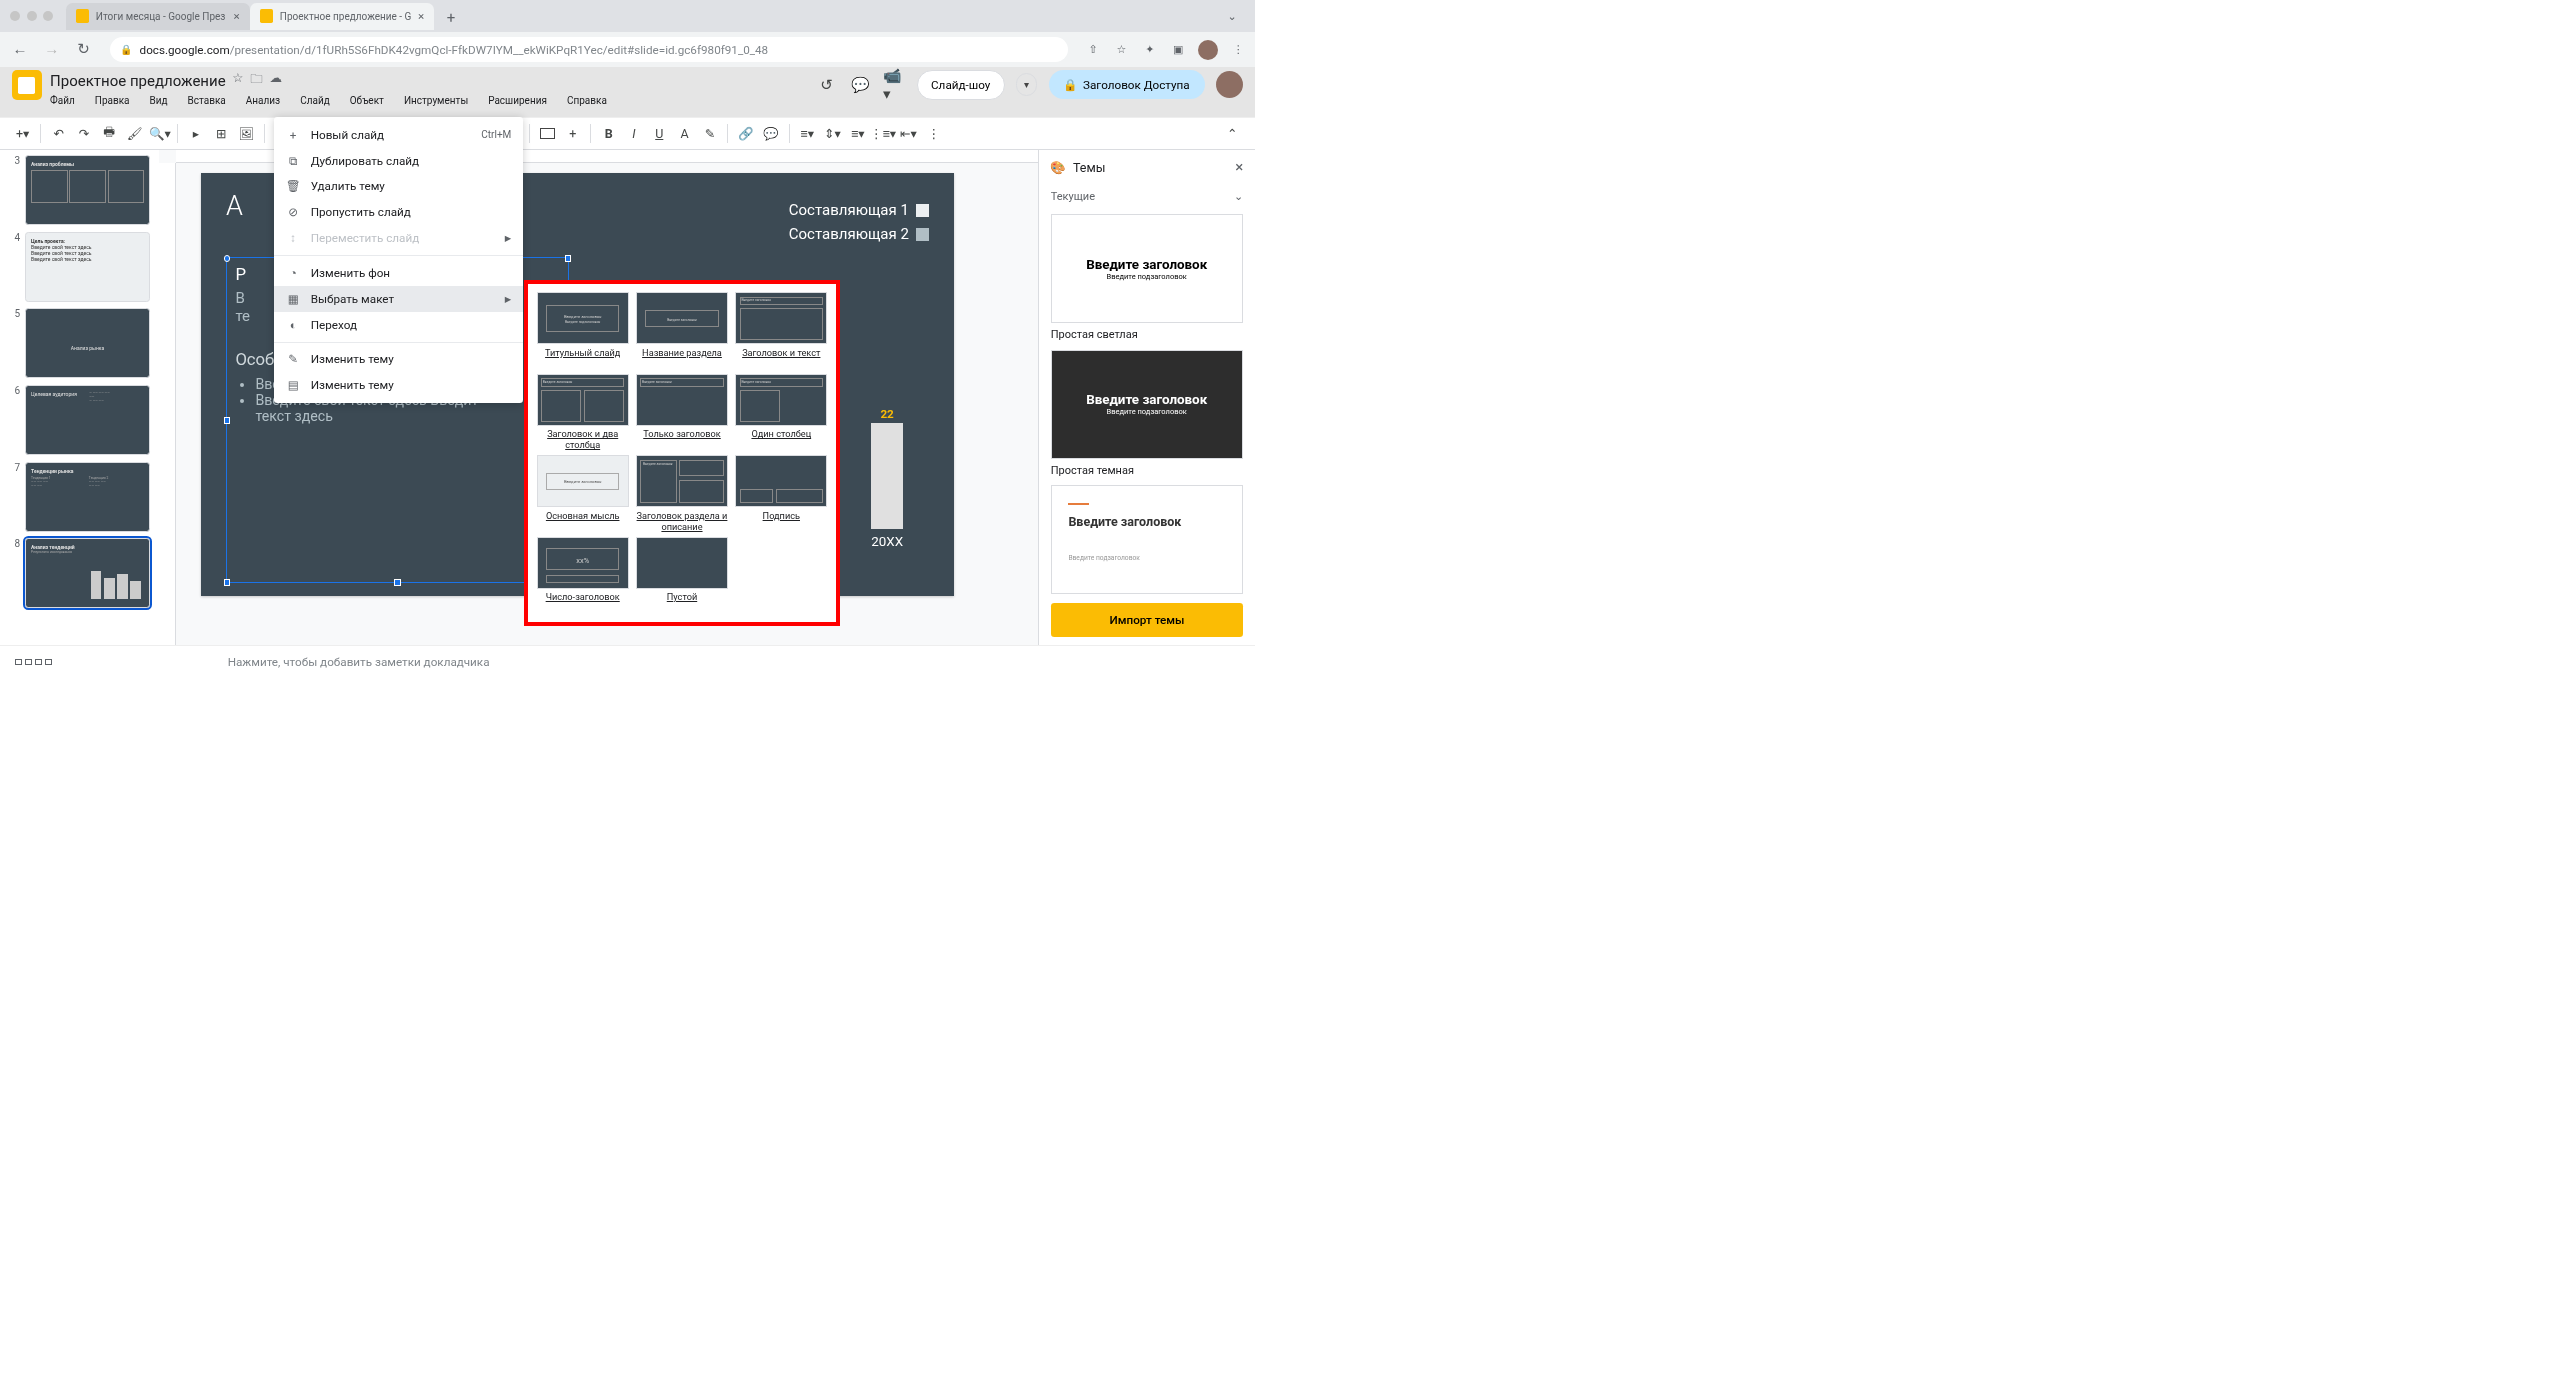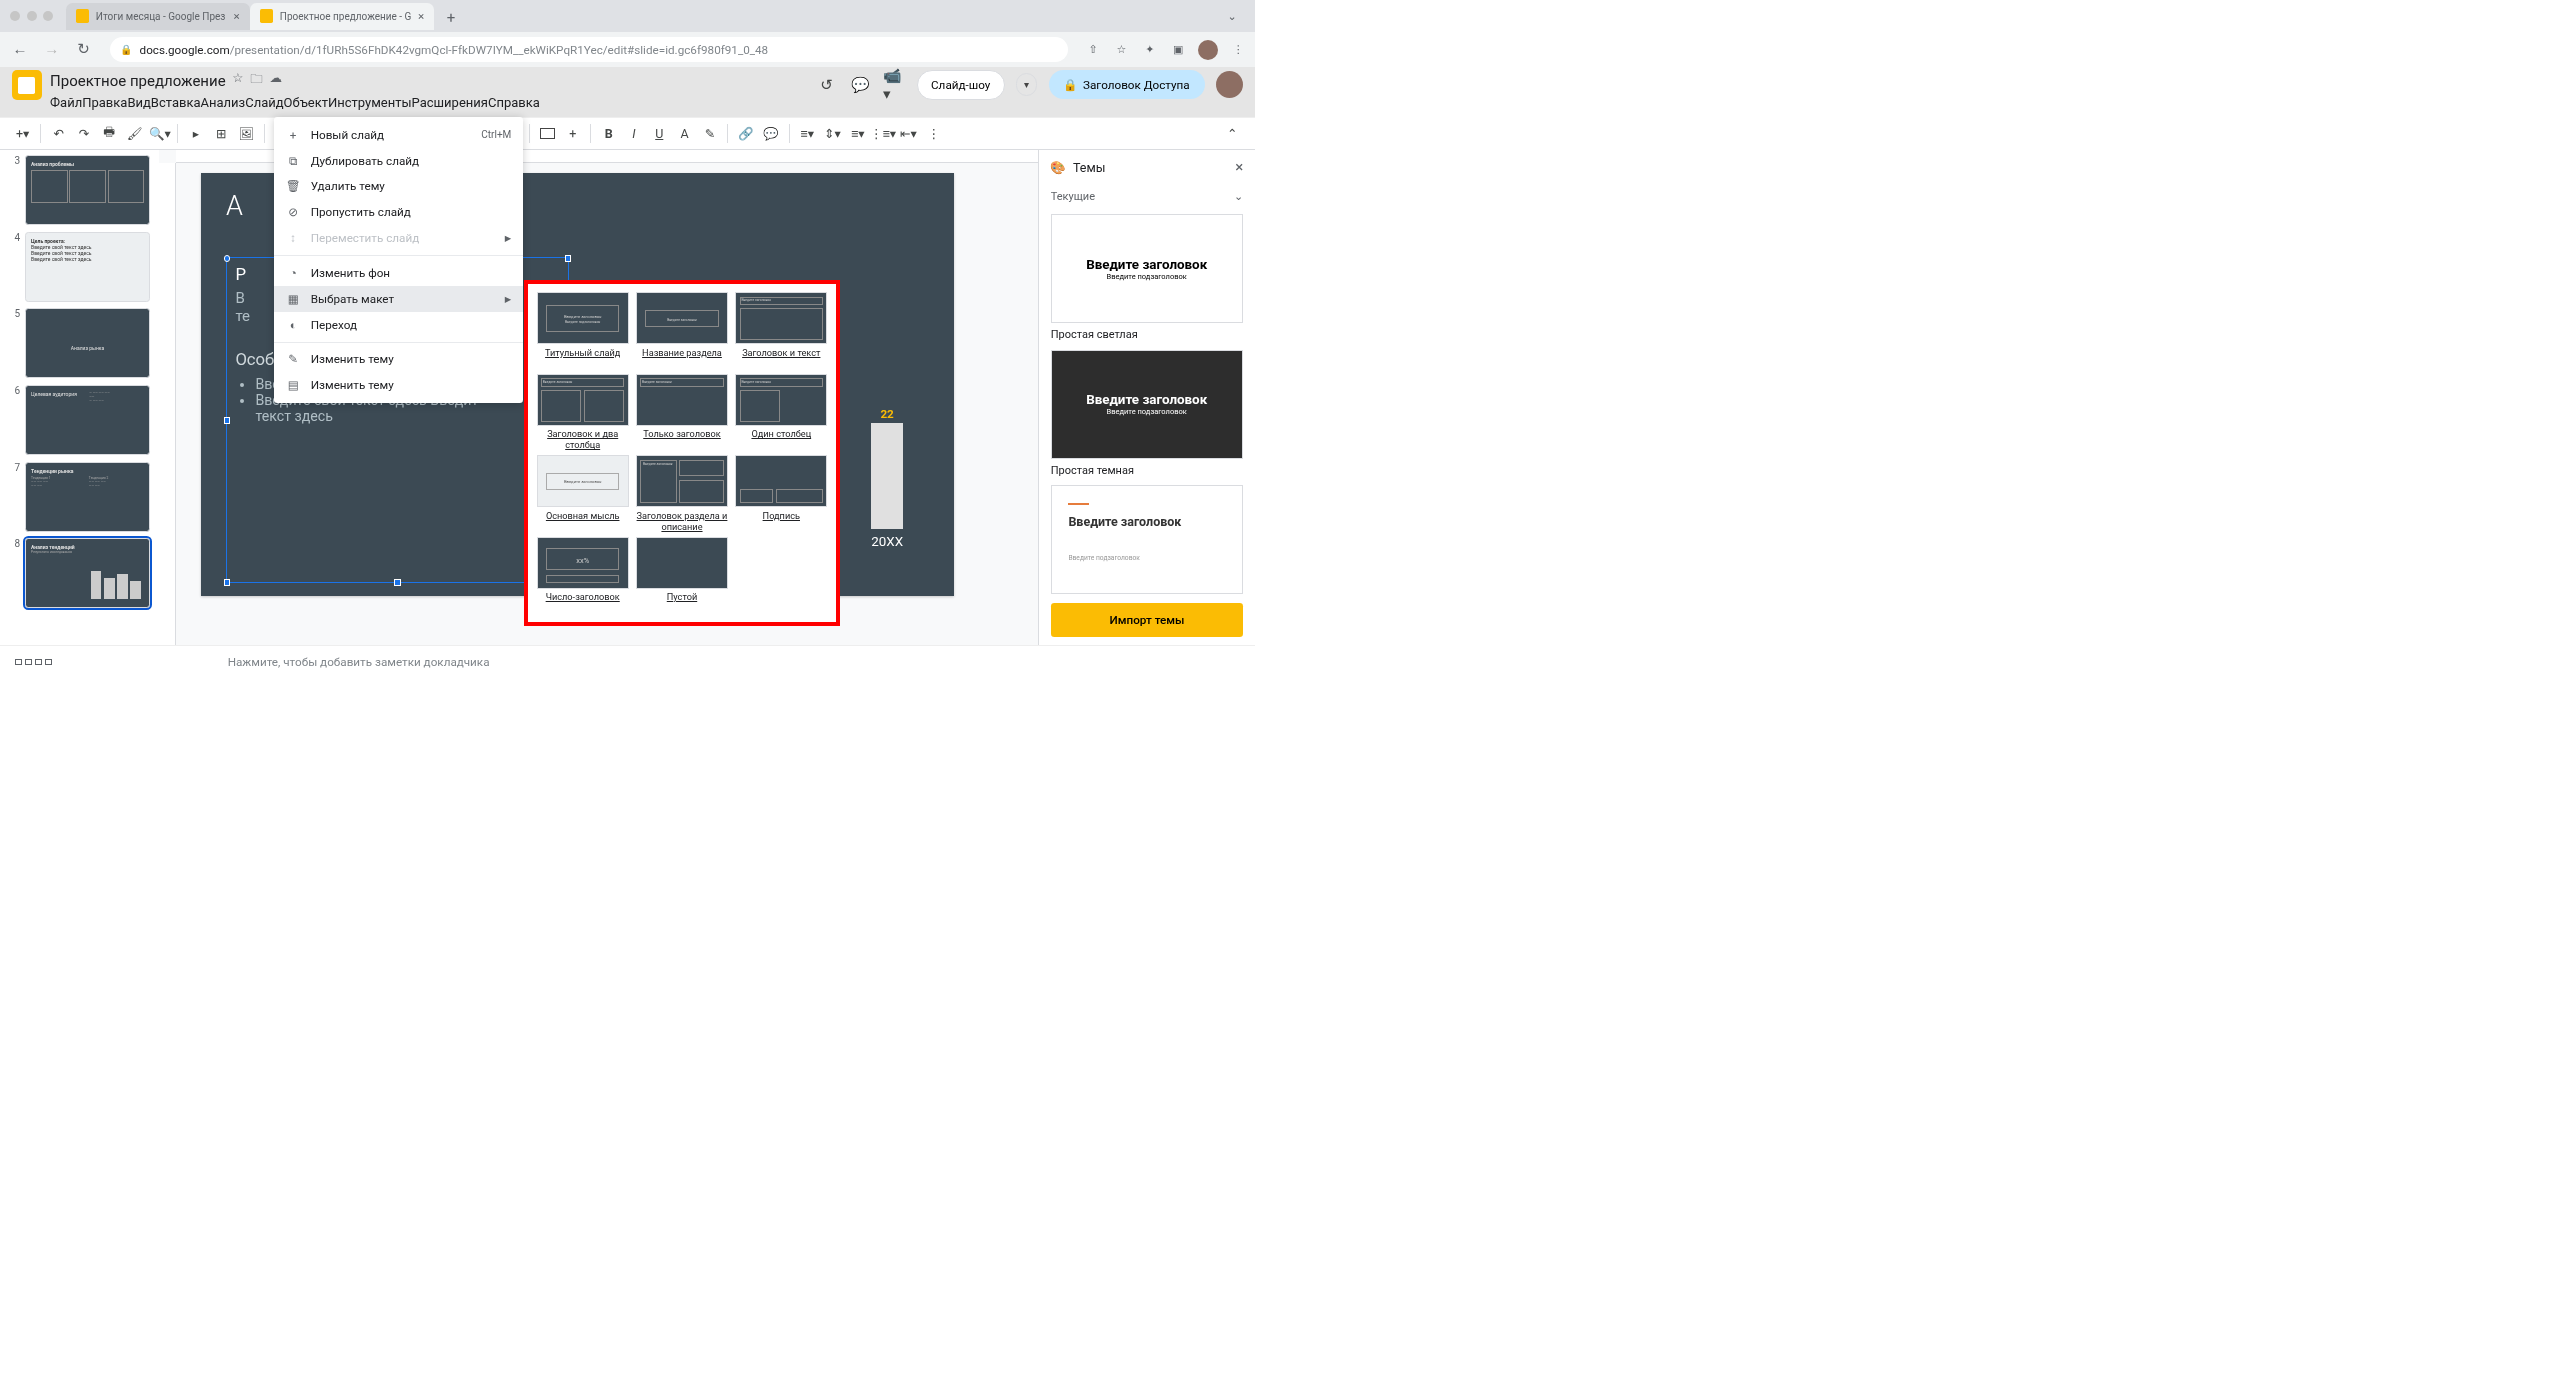--- a/index.html
+++ b/index.html
@@ -31,21 +31,21 @@
 .avatar-sm { width: 20px; height: 20px; border-radius: 50%; background: #8d6e63; }
 
 
 .app-header { background: #e5e5e5; height: 50px; display: flex; align-items: flex-start; padding: 3.3px 11.7px 0 11.7px; }
 .app-logo { width: 30px; height: 30px; background: #fbbc04; border-radius: 5px; position: relative; margin-right: 8.4px; }
 .app-logo::after { content: ""; position: absolute; inset: 6.7px; background: #fff; border-radius: 1.7px; }
 .doc-title-area { flex: 1; }
 .doc-title-row { display: flex; align-items: center; gap: 6.7px; }
 .doc-title { font-size: 15px; color: #202124; }
 .doc-icons { display: flex; gap: 6.7px; color: #5f6368; font-size: 12.5px; }
-.menu-bar { display: flex; gap: 0; margin-top: 3.3px; font-size: 13px; color: #202124; }
+.menu-bar { display: flex; gap: 20px; margin-top: 3.3px; font-size: 10px; color: #202124; }
 .menu-bar span { cursor: default; }
 .header-actions { display: flex; align-items: center; gap: 11.7px; }
 .hdr-icon { width: 22px; height: 22px; display: flex; align-items: center; justify-content: center; color: #444746; font-size: 15px;}
 .hdr-btn { border-radius: 16.7px; padding: 6.7px 13.4px; border: 0.8px solid #dadce0; background: #fff; font-size: 11.7px; display:flex; align-items:center; gap:3.3px; }
 .hdr-btn-caret { border:0.8px solid #dadce0; border-radius: 16.7px; padding: 5px 6.7px; font-size: 10px; color: #444; }
 .share-btn { background: #c2e7ff; border: none; padding: 7.5px 15px; border-radius: 16.7px; font-size: 11.7px; display: flex; align-items: center; gap: 5px; }
 .avatar-lg { width: 27px; height: 27px; border-radius: 50%; background: #8d6e63; }
 
 
 .toolbar { height: 33px; border-top: 0.8px solid #eee; border-bottom: 0.8px solid #dadce0; display: flex; align-items: center; padding: 0 11.7px; gap: 3.3px; color: #444746; position: relative; }
@@ -331,20 +331,30 @@
           <div style="color:#fff;font-size:16.7px;margin-bottom:5px">Р</div>
           <div style="margin-bottom:25px"><span>В</span><br><span>те</span></div>
           <div style="color:#cfd8dc;font-size:16.7px">Особенности клиента:</div>
           <ul style="color:#b0bec5;font-size:14.2px;margin-top:6.7px">
             <li>Введите свой текст здесь</li>
             <li><span>Введите свой текст здесь Введит</span><br><span>текст здесь</span></li>
           </ul>
         </div>
       </div>
       <div class="canvas-chart">
+        <div class="chart-legend">
+          <div class="chart-legend-item">
+              <span>Составляющая 1</span>
+              <span class="chart-swatch" style="background:#eceff1"></span>
+            </div>
+          <div class="chart-legend-item">
+              <span>Составляющая 2</span>
+              <span class="chart-swatch" style="background:#b0bec5"></span>
+            </div>
+        </div>
         <div class="chart-bars" id="chart-bars">
             <div class="bar-col">
               <div class="bar-seg" style="height:188px;background:#e0e0e0">
                 <span class="bar-label">39</span>
                 <div style="position:absolute;top:0;left:0;right:0;height:19.3px;background:#b0bec5">
                   <span style="position:absolute;bottom:3.3px;left:50%;transform:translateX(-50%);color:#333;font-size:11.7px">4</span>
                 </div>
               </div>
               <div class="bar-year">20XX</div>
             </div>

